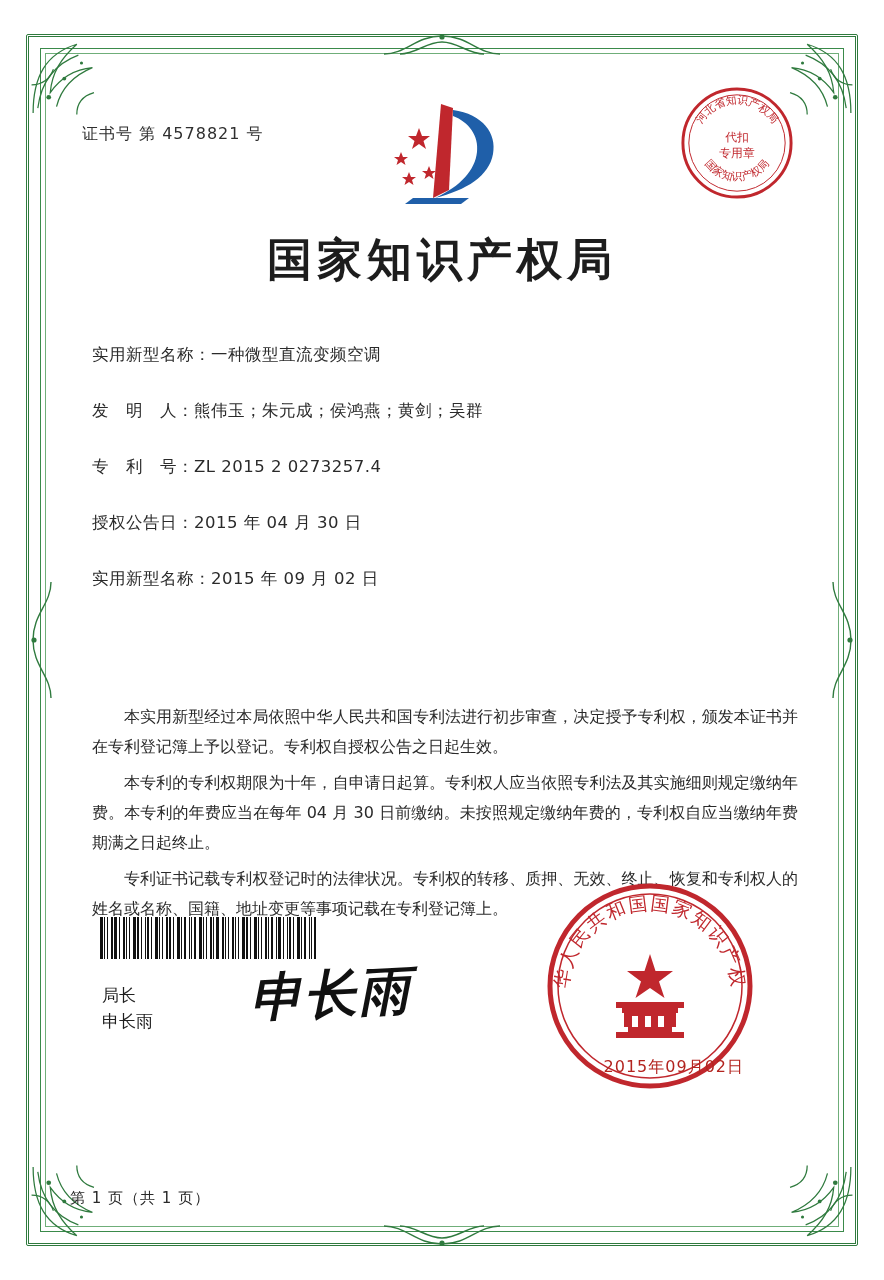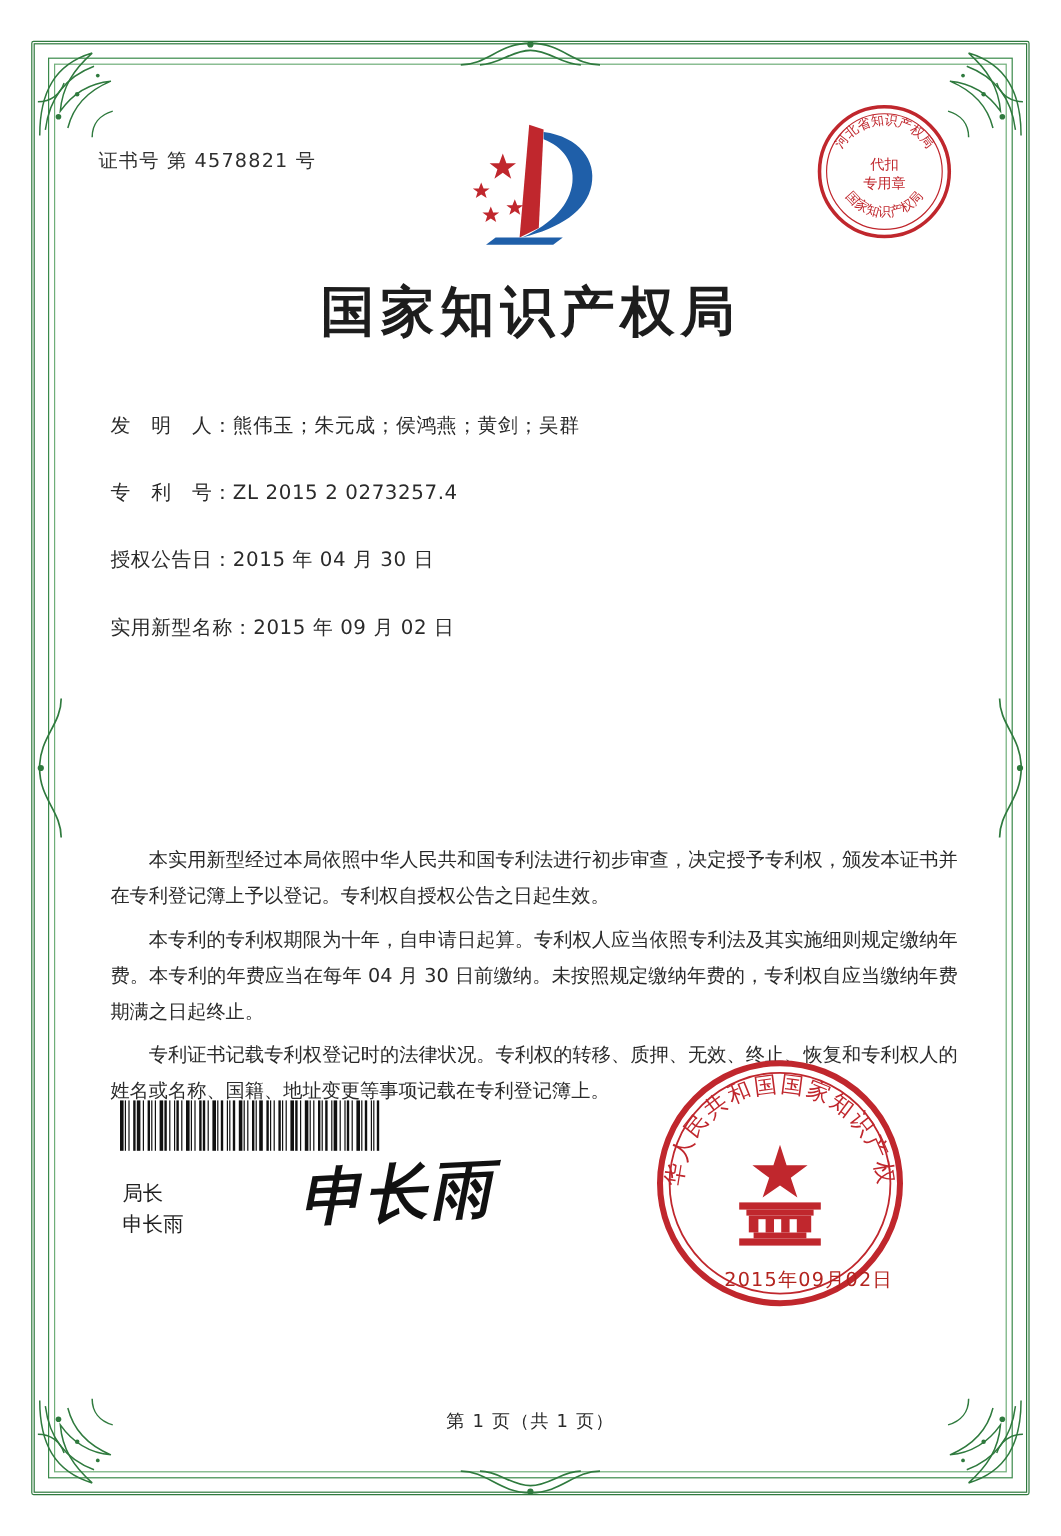--- a/index.html
+++ b/index.html
@@ -206,22 +206,22 @@
     top: 985px;
     font-size: 16px;
     color: #b3241f;
     letter-spacing: 1px;
     text-align: right;
   }
 
   .footer {
     position: absolute;
     left: 0; right: 0;
-    bottom: 14px;
-    text-align: center;
+    bottom: 0;
+    text-align: left;
     font-size: 15px;
     color: #2a2a2a;
     letter-spacing: 1px;
   }
 </style>
 </head>
 <body>
 
 <div class="page">
 
@@ -333,20 +333,23 @@
         </text>
         <text x="60" y="58" font-size="12" fill="#c0272d" text-anchor="middle" font-family="DejaVu Sans, sans-serif">代扣</text>
         <text x="60" y="74" font-size="12" fill="#c0272d" text-anchor="middle" font-family="DejaVu Sans, sans-serif">专用章</text>
       </svg>
     </div>
 
     <div class="title">国家知识产权局</div>
 
     <div class="fields">
       <div class="field-row">
+        <span class="field-label">实用新型名称：</span><span class="field-value">一种微型直流变频空调</span>
+      </div>
+      <div class="field-row">
         <span class="field-label">发　明　人：</span><span class="field-value">熊伟玉；朱元成；侯鸿燕；黄剑；吴群</span>
       </div>
       <div class="field-row">
         <span class="field-label">专　利　号：</span><span class="field-value">ZL 2015 2 0273257.4</span>
       </div>
       <div class="field-row">
         <span class="field-label">授权公告日：</span><span class="field-value">2015 年 04 月 30 日</span>
       </div>
       <div class="field-row">
         <span class="field-label">实用新型名称：</span><span class="field-value">2015 年 09 月 02 日</span>

